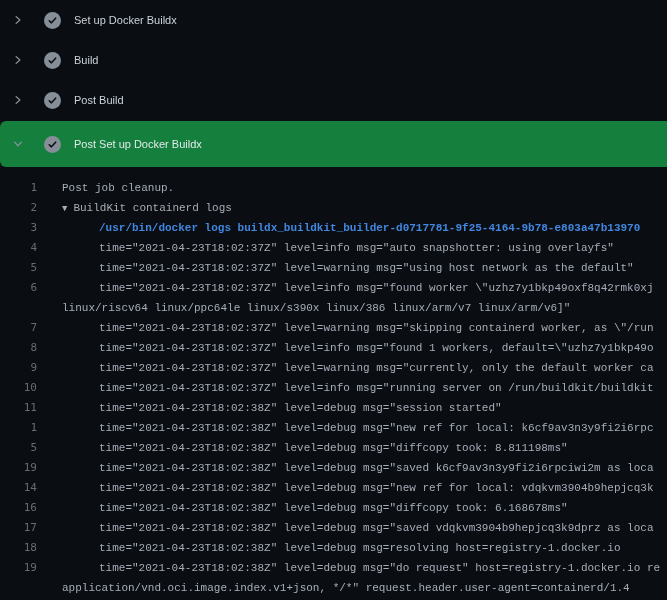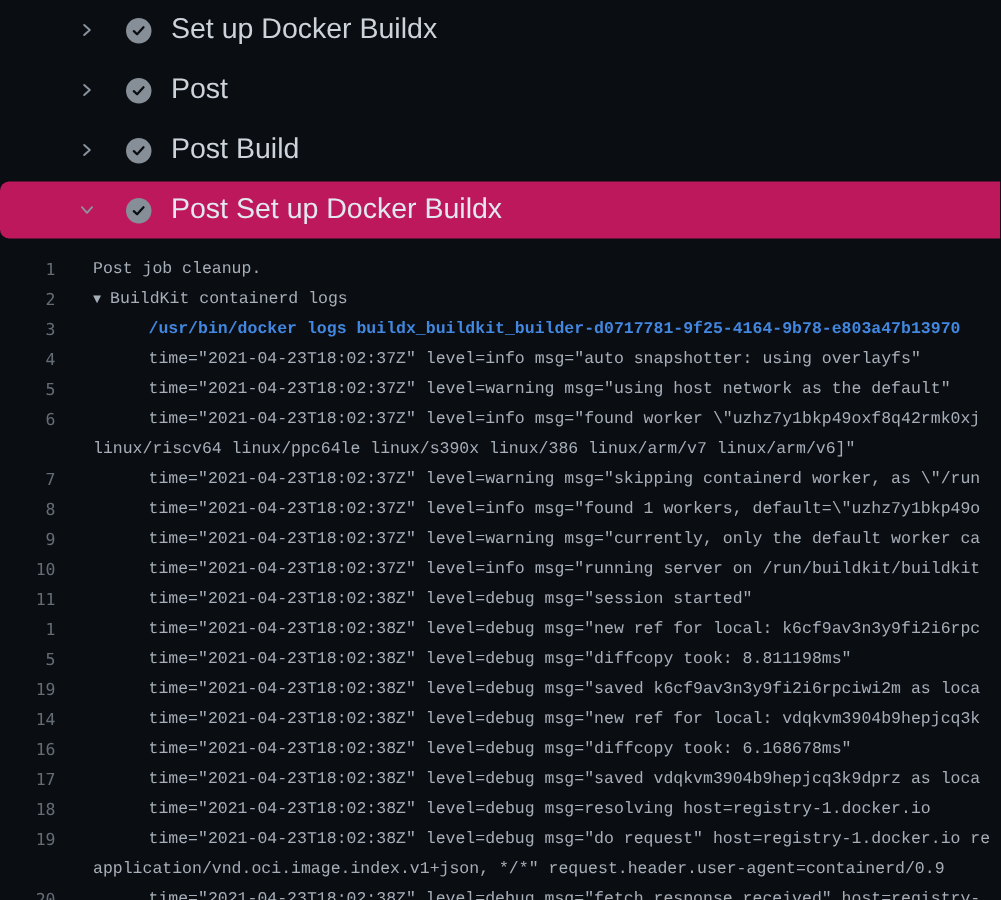--- a/index.html
+++ b/index.html
@@ -4,28 +4,28 @@
 <style>
   html,body{margin:0;padding:0;background:#0a0d12;}
   #screen{
     position:relative;width:667px;height:600px;overflow:hidden;
     background:#0a0d12;
     font-family:"Liberation Sans","DejaVu Sans",sans-serif;
   }
   
   .step-row{
     display:flex;align-items:center;height:40px;color:#ccd3da;
-    font-size:19px;cursor:pointer;padding-left:40px;
+    font-size:11px;cursor:pointer;
   }
   .step-row .chev{
     width:16px;height:16px;margin-left:10px;display:flex;
     align-items:center;justify-content:center;flex:none;color:#8b949e;
   }
   .step-row.expanded{
-    height:38px;background:#be185d;border-radius:6px 0 0 6px;
+    height:46px;background:#15803d;border-radius:6px 0 0 6px;
     margin-top:1px;color:#e2e8ee;
   }
   .check{
     width:17px;height:17px;border-radius:50%;background:#868e97;
     margin-left:18px;margin-right:13px;flex:none;
     display:flex;align-items:center;justify-content:center;
   }
   .check svg{display:block;}
   .chev svg{display:block;}
   
@@ -68,21 +68,21 @@
         <span class="chev">
           <svg width="12" height="12" viewBox="0 0 16 16">
             <path d="M5.5 3.5 L10.5 8 L5.5 12.5" fill="none" stroke="currentColor" stroke-width="1.7" stroke-linecap="round" stroke-linejoin="round"></path>
           </svg>
         </span>
         <span class="check">
           <svg width="11" height="11" viewBox="0 0 16 16">
             <path d="M3.2 8.4 L6.4 11.4 L12.6 4.6" fill="none" stroke="#0b0e13" stroke-width="2.2" stroke-linecap="round" stroke-linejoin="round"></path>
           </svg>
         </span>
-        <span>Post</span>
+        <span>Build</span>
       </div>
       <div class="step-row">
         <span class="chev">
           <svg width="12" height="12" viewBox="0 0 16 16">
             <path d="M5.5 3.5 L10.5 8 L5.5 12.5" fill="none" stroke="currentColor" stroke-width="1.7" stroke-linecap="round" stroke-linejoin="round"></path>
           </svg>
         </span>
         <span class="check">
           <svg width="11" height="11" viewBox="0 0 16 16">
             <path d="M3.2 8.4 L6.4 11.4 L12.6 4.6" fill="none" stroke="#0b0e13" stroke-width="2.2" stroke-linecap="round" stroke-linejoin="round"></path>
@@ -118,16 +118,16 @@
       <div class="log-row ind-2 type-plain"><span class="log-num">10</span><span class="log-text">time="2021-04-23T18:02:37Z" level=info msg="running server on /run/buildkit/buildkit</span></div>
       <div class="log-row ind-2 type-plain"><span class="log-num">11</span><span class="log-text">time="2021-04-23T18:02:38Z" level=debug msg="session started"</span></div>
       <div class="log-row ind-2 type-plain"><span class="log-num">1</span><span class="log-text">time="2021-04-23T18:02:38Z" level=debug msg="new ref for local: k6cf9av3n3y9fi2i6rpc</span></div>
       <div class="log-row ind-2 type-plain"><span class="log-num">5</span><span class="log-text">time="2021-04-23T18:02:38Z" level=debug msg="diffcopy took: 8.811198ms"</span></div>
       <div class="log-row ind-2 type-plain"><span class="log-num">19</span><span class="log-text">time="2021-04-23T18:02:38Z" level=debug msg="saved k6cf9av3n3y9fi2i6rpciwi2m as loca</span></div>
       <div class="log-row ind-2 type-plain"><span class="log-num">14</span><span class="log-text">time="2021-04-23T18:02:38Z" level=debug msg="new ref for local: vdqkvm3904b9hepjcq3k</span></div>
       <div class="log-row ind-2 type-plain"><span class="log-num">16</span><span class="log-text">time="2021-04-23T18:02:38Z" level=debug msg="diffcopy took: 6.168678ms"</span></div>
       <div class="log-row ind-2 type-plain"><span class="log-num">17</span><span class="log-text">time="2021-04-23T18:02:38Z" level=debug msg="saved vdqkvm3904b9hepjcq3k9dprz as loca</span></div>
       <div class="log-row ind-2 type-plain"><span class="log-num">18</span><span class="log-text">time="2021-04-23T18:02:38Z" level=debug msg=resolving host=registry-1.docker.io</span></div>
       <div class="log-row ind-2 type-plain"><span class="log-num">19</span><span class="log-text">time="2021-04-23T18:02:38Z" level=debug msg="do request" host=registry-1.docker.io re</span></div>
-      <div class="log-row ind-1 type-plain"><span class="log-num"></span><span class="log-text">application/vnd.oci.image.index.v1+json, */*" request.header.user-agent=containerd/0.9</span></div>
+      <div class="log-row ind-1 type-plain"><span class="log-num"></span><span class="log-text">application/vnd.oci.image.index.v1+json, */*" request.header.user-agent=containerd/1.4</span></div>
       <div class="log-row ind-2 type-plain"><span class="log-num">20</span><span class="log-text">time="2021-04-23T18:02:38Z" level=debug msg="fetch response received" host=registry-</span></div>
     </div>
 </div>
 
 </body></html>

